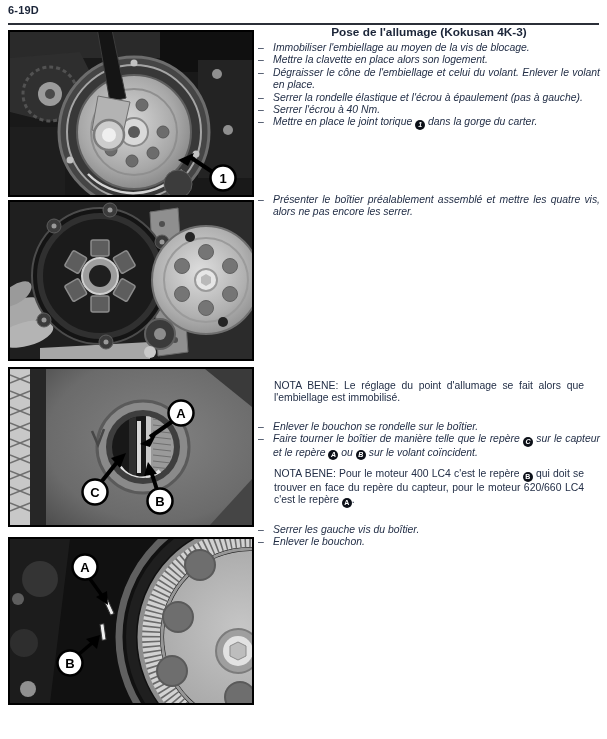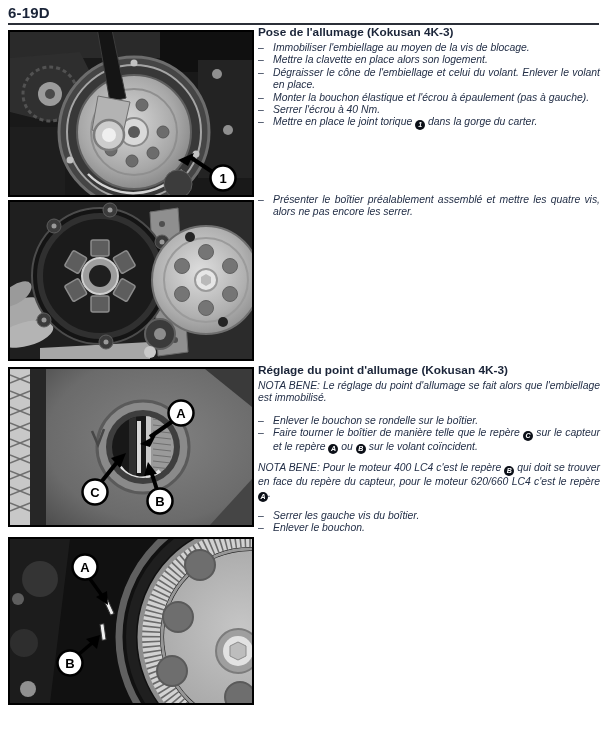--- a/index.html
+++ b/index.html
@@ -1,26 +1,26 @@
 <!DOCTYPE html>
 <html><head>
 <meta charset="utf-8">
 <style>
   html,body{margin:0;padding:0;background:#e8e8e8;}
   .page{
     position:relative;width:607px;height:739px;background:#ffffff;
     font-family:"Liberation Sans", sans-serif;color:#232f47;overflow:hidden;
   }
-  .pagecode{position:absolute;left:8px;top:4px;font-size:15px;font-weight:bold;color:#1a2438;letter-spacing:.2px;}
+  .pagecode{position:absolute;left:8px;top:4px;font-size:11px;font-weight:bold;color:#1a2438;letter-spacing:.2px;}
   .rule{position:absolute;left:8px;top:23px;width:591px;height:2px;background:#2b2f38;}
   .photo{position:absolute;left:8px;width:242px;border:2px solid #000;background:#111;box-sizing:content-box;}
   .photo svg{display:block;}
   .sec{position:absolute;left:258px;width:342px;font-size:10.4px;line-height:12.4px;}
-  .sec h3{margin:0 0 3px 0;font-size:11.8px;line-height:13px;color:#1a2438;}
-  .note{text-align:justify;margin:0;font-style:italic;}
+  .sec h3{margin:0 0 3px 0;font-size:11.8px;line-height:13px;color:#1a2438;text-align:center;}
+  .note{text-align:justify;margin:16px;}
   .bullets{margin:0;}
   .bullet{display:flex;}
   .bullet .d{width:15px;flex:none;}
   .bullet .t{flex:1;text-align:justify;font-style:italic;}
   .gap10{margin-top:10px;}
   .gap8{margin-top:8px;}
   .mk{
     display:inline-block;width:10px;height:10px;line-height:10.5px;border-radius:50%;
     background:#0c1018;color:#fff;font-size:7px;font-weight:bold;text-align:center;
     vertical-align:-1.5px;letter-spacing:0;
@@ -298,21 +298,21 @@
       <div class="bullet">
           <span class="d">–</span>
           <span class="t">Mettre la clavette en place alors son logement.</span>
         </div>
       <div class="bullet">
           <span class="d">–</span>
           <span class="t">Dégraisser le cône de l'embiellage et celui du volant. Enlever le volant en place.</span>
         </div>
       <div class="bullet">
           <span class="d">–</span>
-          <span class="t">Monter la bouchon élastique et l'écrou à épaulement (pas à gauche).</span>
+          <span class="t">Serrer la rondelle élastique et l'écrou à épaulement (pas à gauche).</span>
         </div>
       <div class="bullet">
           <span class="d">–</span>
           <span class="t">Serrer l'écrou à 40 Nm.</span>
         </div>
       <div class="bullet">
           <span class="d">–</span>
           <span class="t">Mettre en place le joint torique <span class="mk">1</span> dans la gorge du carter.</span>
         </div>
     </div>
@@ -321,21 +321,20 @@
   <div class="sec" style="top:194px;">
     <div class="bullets">
       <div class="bullet">
           <span class="d">–</span>
           <span class="t">Présenter le boîtier préalablement assemblé et mettre les quatre vis, alors ne pas encore les serrer.</span>
         </div>
     </div>
   </div>
 
   <div class="sec" style="top:364px;">
-    <h3>Réglage du point d'allumage (Kokusan 4K-3)</h3>
     <p class="note">NOTA BENE: Le réglage du point d'allumage se fait alors que l'embiellage est immobilisé.</p>
     <div class="bullets gap10">
       <div class="bullet">
           <span class="d">–</span>
           <span class="t">Enlever le bouchon se rondelle sur le boîtier.</span>
         </div>
       <div class="bullet">
           <span class="d">–</span>
           <span class="t">Faire tourner le boîtier de manière telle que le repère <span class="mk">C</span> sur le capteur et le repère <span class="mk">A</span> ou <span class="mk">B</span> sur le volant coïncident.</span>
         </div>

